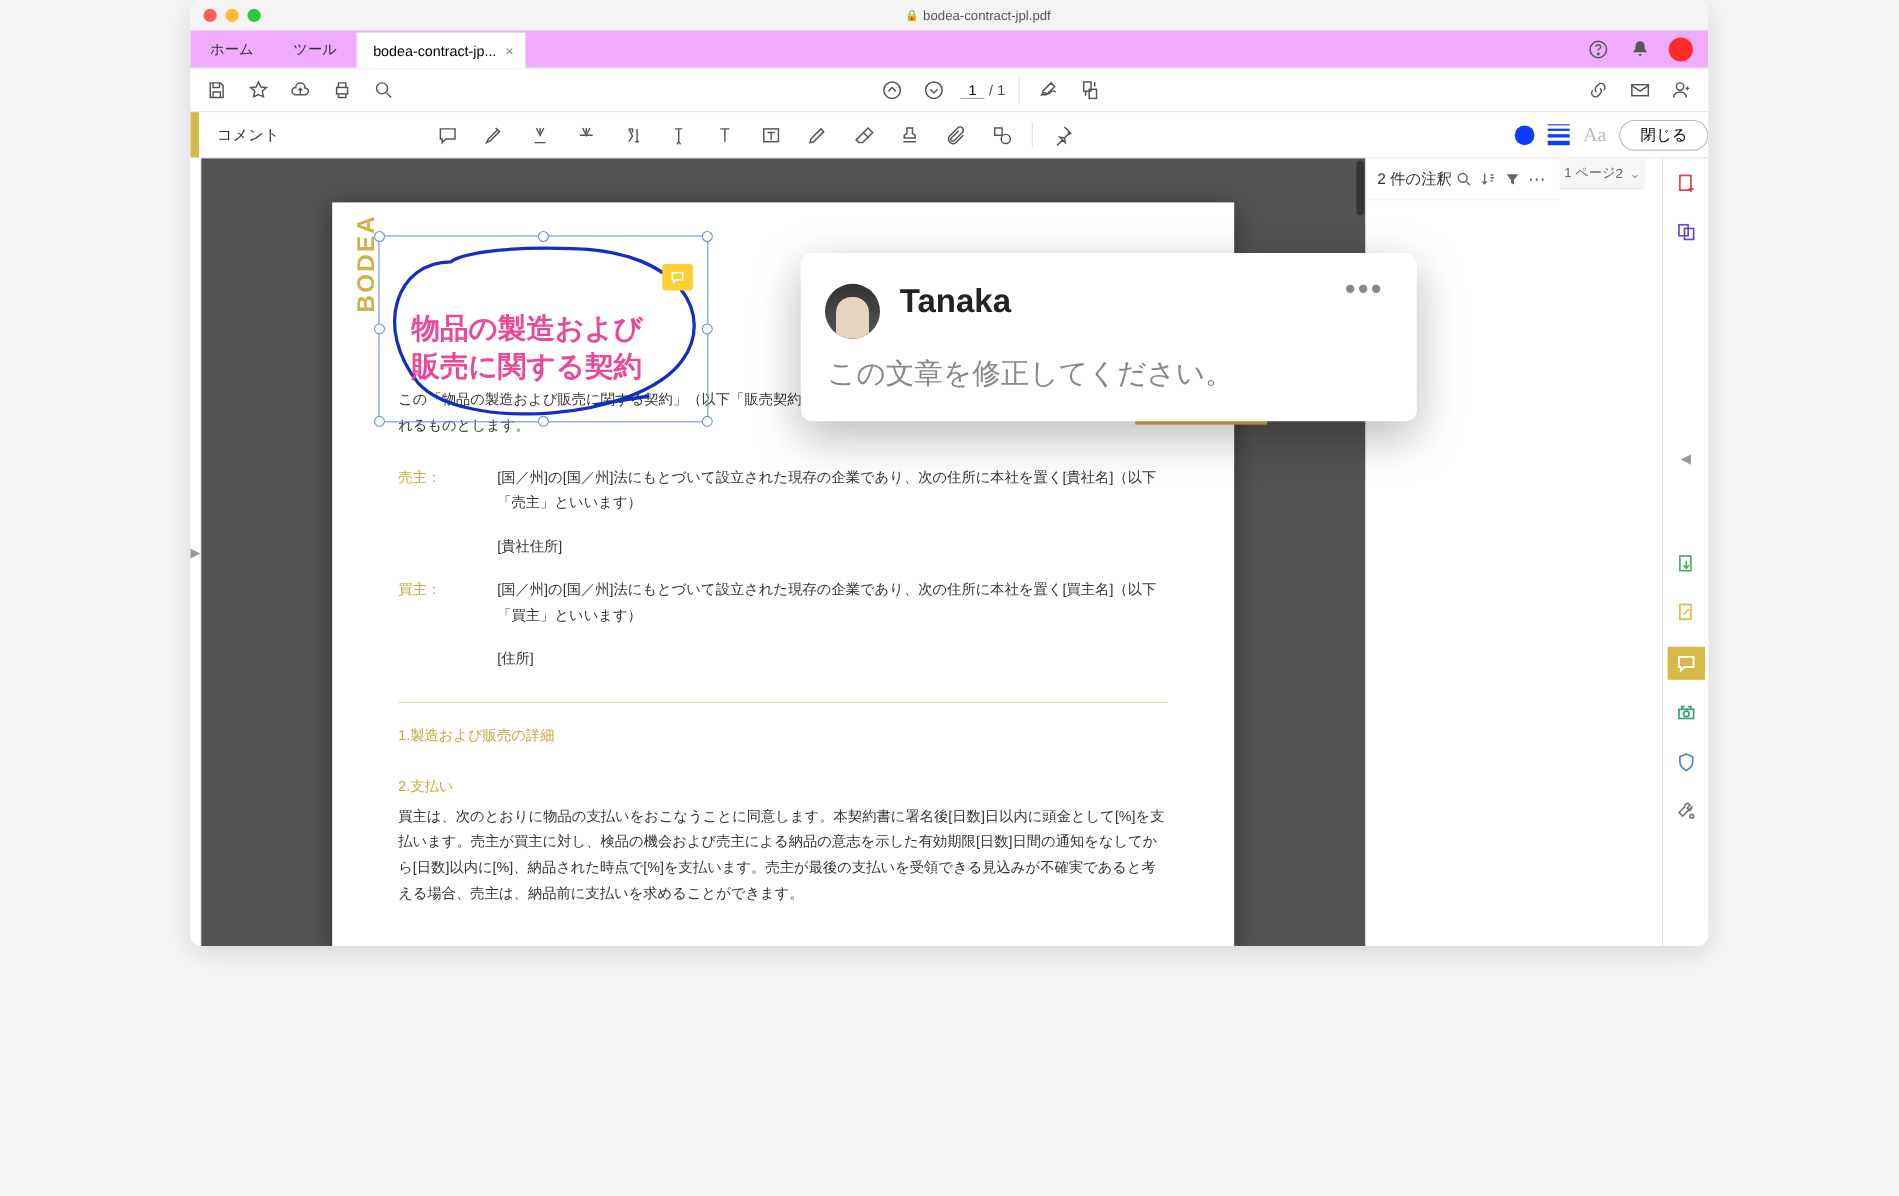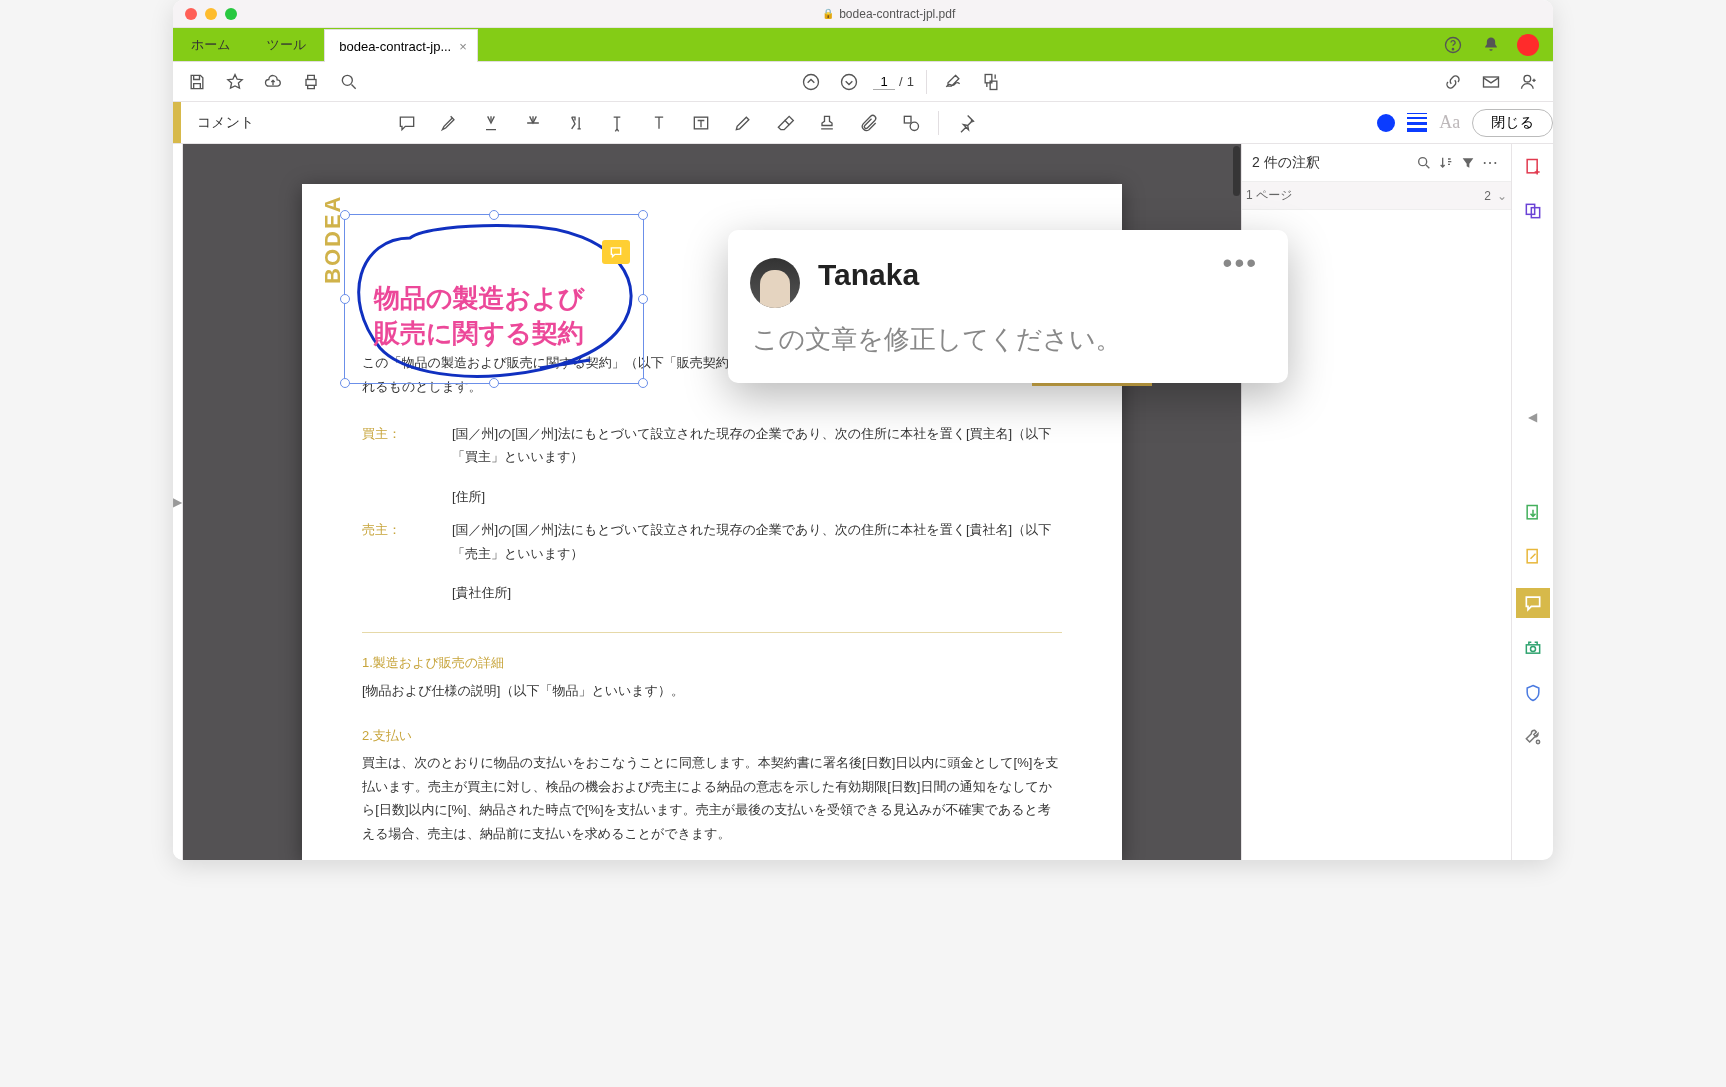--- a/index.html
+++ b/index.html
@@ -12,21 +12,21 @@
   position: relative;
 }
 
 .titlebar { height: 28px; display: flex; align-items: center; padding: 0 12px; background: #f6f3f5; border-bottom: 1px solid #e6e2e4; }
 .lights { display: flex; gap: 8px; }
 .light { width: 12px; height: 12px; border-radius: 50%; }
 .light.red { background:#ff5f57; } .light.yellow { background:#febc2e; } .light.green { background:#28c840; }
 .titlebar-title { flex:1; text-align:center; font-size:12px; color:#555; display:flex; align-items:center; justify-content:center; gap:4px;}
 .lock { font-size: 10px; color:#888;}
 
-.tabstrip { height: 34px; display:flex; align-items:stretch; background:#84cc16; border-bottom:1px solid #e1dde0; }
+.tabstrip { height: 34px; display:flex; align-items:stretch; background:#f0abfc; border-bottom:1px solid #e1dde0; }
 .tbtn { padding: 0 18px; display:flex; align-items:center; font-size:13px; color:#333; cursor:pointer; }
 .doc-tab { background:#fff; border-top:1px solid #e1dde0; border-right:1px solid #e1dde0; border-left:1px solid #e1dde0; display:flex; align-items:center; padding:0 10px 0 14px; font-size:13px; position:relative; top:1px; gap:8px;}
 .doc-tab .x { color:#888; cursor:pointer; }
 .tabstrip-spacer { flex:1; }
 .tabstrip-right { display:flex; align-items:center; gap:14px; padding-right:14px; }
 .iconbtn { width:24px; height:24px; display:flex; align-items:center; justify-content:center; cursor:pointer; color:#555; }
 .iconbtn svg { width:20px; height:20px; }
 .avatar-red { width:22px; height:22px; border-radius:50%; background:#ff2b2b; }
 
 .toolbar-top { height:40px; border-bottom:1px solid #e7e4e6; display:flex; align-items:center; padding:0 10px; gap:10px; }
@@ -68,21 +68,21 @@
 .sticky-badge { position:absolute; left:300px; top:56px; width:28px; height:24px; background:#ffcf33; border-radius:3px; display:flex; align-items:center; justify-content:center; color:#fff; font-size:14px; z-index:2; cursor:pointer;}
 .robot { position:absolute; right:-50px; top:30px; width:200px; height:180px; }
 .doc-body { font-size:13px; color:#333; line-height:1.8; }
 .doc-body .para1 { margin-bottom:24px; }
 .row2col { display:flex; margin-bottom:10px; }
 .row2col .lab { width:90px; color:#c7a43a; font-size:13px; font-weight:500;}
 .row2col .val { flex:1; }
 .hr-gold { border:none; border-top:1px solid #e6d9a8; margin:28px 0 18px;}
 .secnum { color:#c7a43a; font-weight:500; font-size:13px; margin-bottom:4px;}
 
-.annots { width:270px; border-left:1px solid #e7e4e6; display:flex; flex-direction:column; background:#fff; }
+.annots { width:270px; border-left:1px solid #e7e4e6; display:flex; flex-direction:row; background:#fff; }
 .annots-hdr { height:38px; display:flex; align-items:center; padding:0 10px; border-bottom:1px solid #eee; }
 .annots-hdr .count { font-size:14px; color:#333; flex:1; }
 .annots-hdr .ico { width:22px; display:flex; justify-content:center; color:#666; cursor:pointer;}
 .annots-pg { height:28px; display:flex; align-items:center; padding:0 4px; background:#f7f5f6; border-bottom:1px solid #eee; font-size:12px; color:#666;}
 .annots-pg .cnt { margin-left:auto; margin-right:6px; }
 .annots-pg .caret { color:#999; cursor:pointer;}
 .body-right-rail { width:42px; border-left:1px solid #e7e4e6; display:flex; flex-direction:column; align-items:center; padding-top:10px; gap:18px; }
 .rail-ico { width:26px; height:26px; display:flex; align-items:center; justify-content:center; cursor:pointer; color:#666; position:relative;}
 .rail-ico.active { background:#d7b94a; color:#fff; width:34px; height:30px; }
 .rail-ico svg { width:20px; height:20px; }
@@ -354,39 +354,38 @@
           <rect x="110" y="120" width="28" height="32" fill="#e4bf55"></rect>
           <path d="M124 122 L90 55 L60 35" stroke="#d8b24a" stroke-width="16" fill="none" stroke-linecap="round"></path>
           <circle cx="92" cy="56" r="10" fill="#caa038"></circle>
           <rect x="38" y="20" width="34" height="20" rx="4" fill="#e4bf55"></rect>
           <path d="M40 40 l-8 16 M68 40 l8 16 M54 40 v18" stroke="#caa038" stroke-width="4"></path>
         </svg>
 
         <div class="doc-body">
           <div class="para1">この「物品の製造および販売に関する契約」（以下「販売契約」といいます）は、[日付]に、次の両当事者間で締結されるものとします。</div>
 
+          <div class="row2col">
+            <div class="lab">売主：</div>
+            <div class="val">
+              <div>[国／州]の[国／州]法にもとづいて設立された現存の企業であり、次の住所に本社を置く[貴社名]（以下「売主」といいます）</div>
+              <div style="margin-top:16px;">[貴社住所]</div>
+            </div>
+          </div>
           <div class="row2col" style="margin-top:16px;">
             <div class="lab">買主：</div>
             <div class="val">
               <div>[国／州]の[国／州]法にもとづいて設立された現存の企業であり、次の住所に本社を置く[買主名]（以下「買主」といいます）</div>
               <div style="margin-top:16px;">[住所]</div>
             </div>
           </div>
-          <div class="row2col">
-            <div class="lab">売主：</div>
-            <div class="val">
-              <div>[国／州]の[国／州]法にもとづいて設立された現存の企業であり、次の住所に本社を置く[貴社名]（以下「売主」といいます）</div>
-              <div style="margin-top:16px;">[貴社住所]</div>
-            </div>
-          </div>
 
           <hr class="hr-gold">
 
           <div class="secnum">1.製造および販売の詳細</div>
-          <div>[物品および仕様の説明]（以下「物品」といいます）。</div>
 
           <div class="secnum" style="margin-top:22px;">2.支払い</div>
           <div>買主は、次のとおりに物品の支払いをおこなうことに同意します。本契約書に署名後[日数]日以内に頭金として[%]を支払います。売主が買主に対し、検品の機会および売主による納品の意志を示した有効期限[日数]日間の通知をなしてから[日数]以内に[%]、納品された時点で[%]を支払います。売主が最後の支払いを受領できる見込みが不確実であると考える場合、売主は、納品前に支払いを求めることができます。</div>
         </div>
       </div>
     </div>
 
     <div class="annots">
       <div class="annots-hdr">
         <div class="count">2 件の注釈</div>

